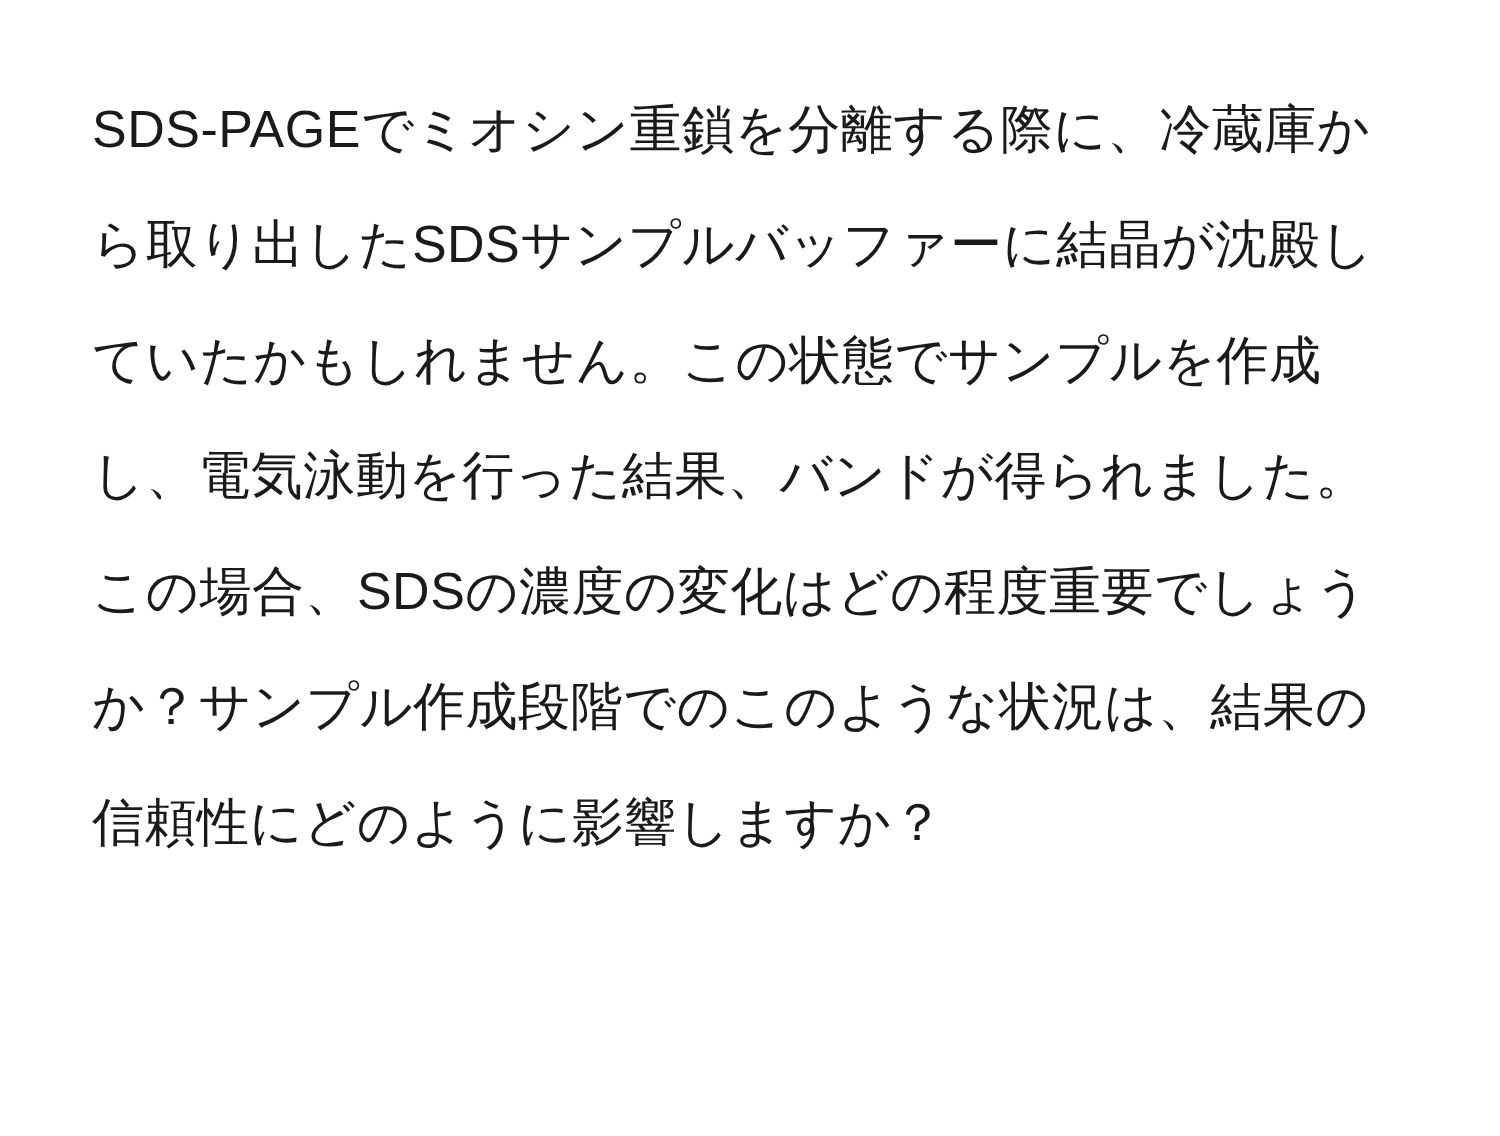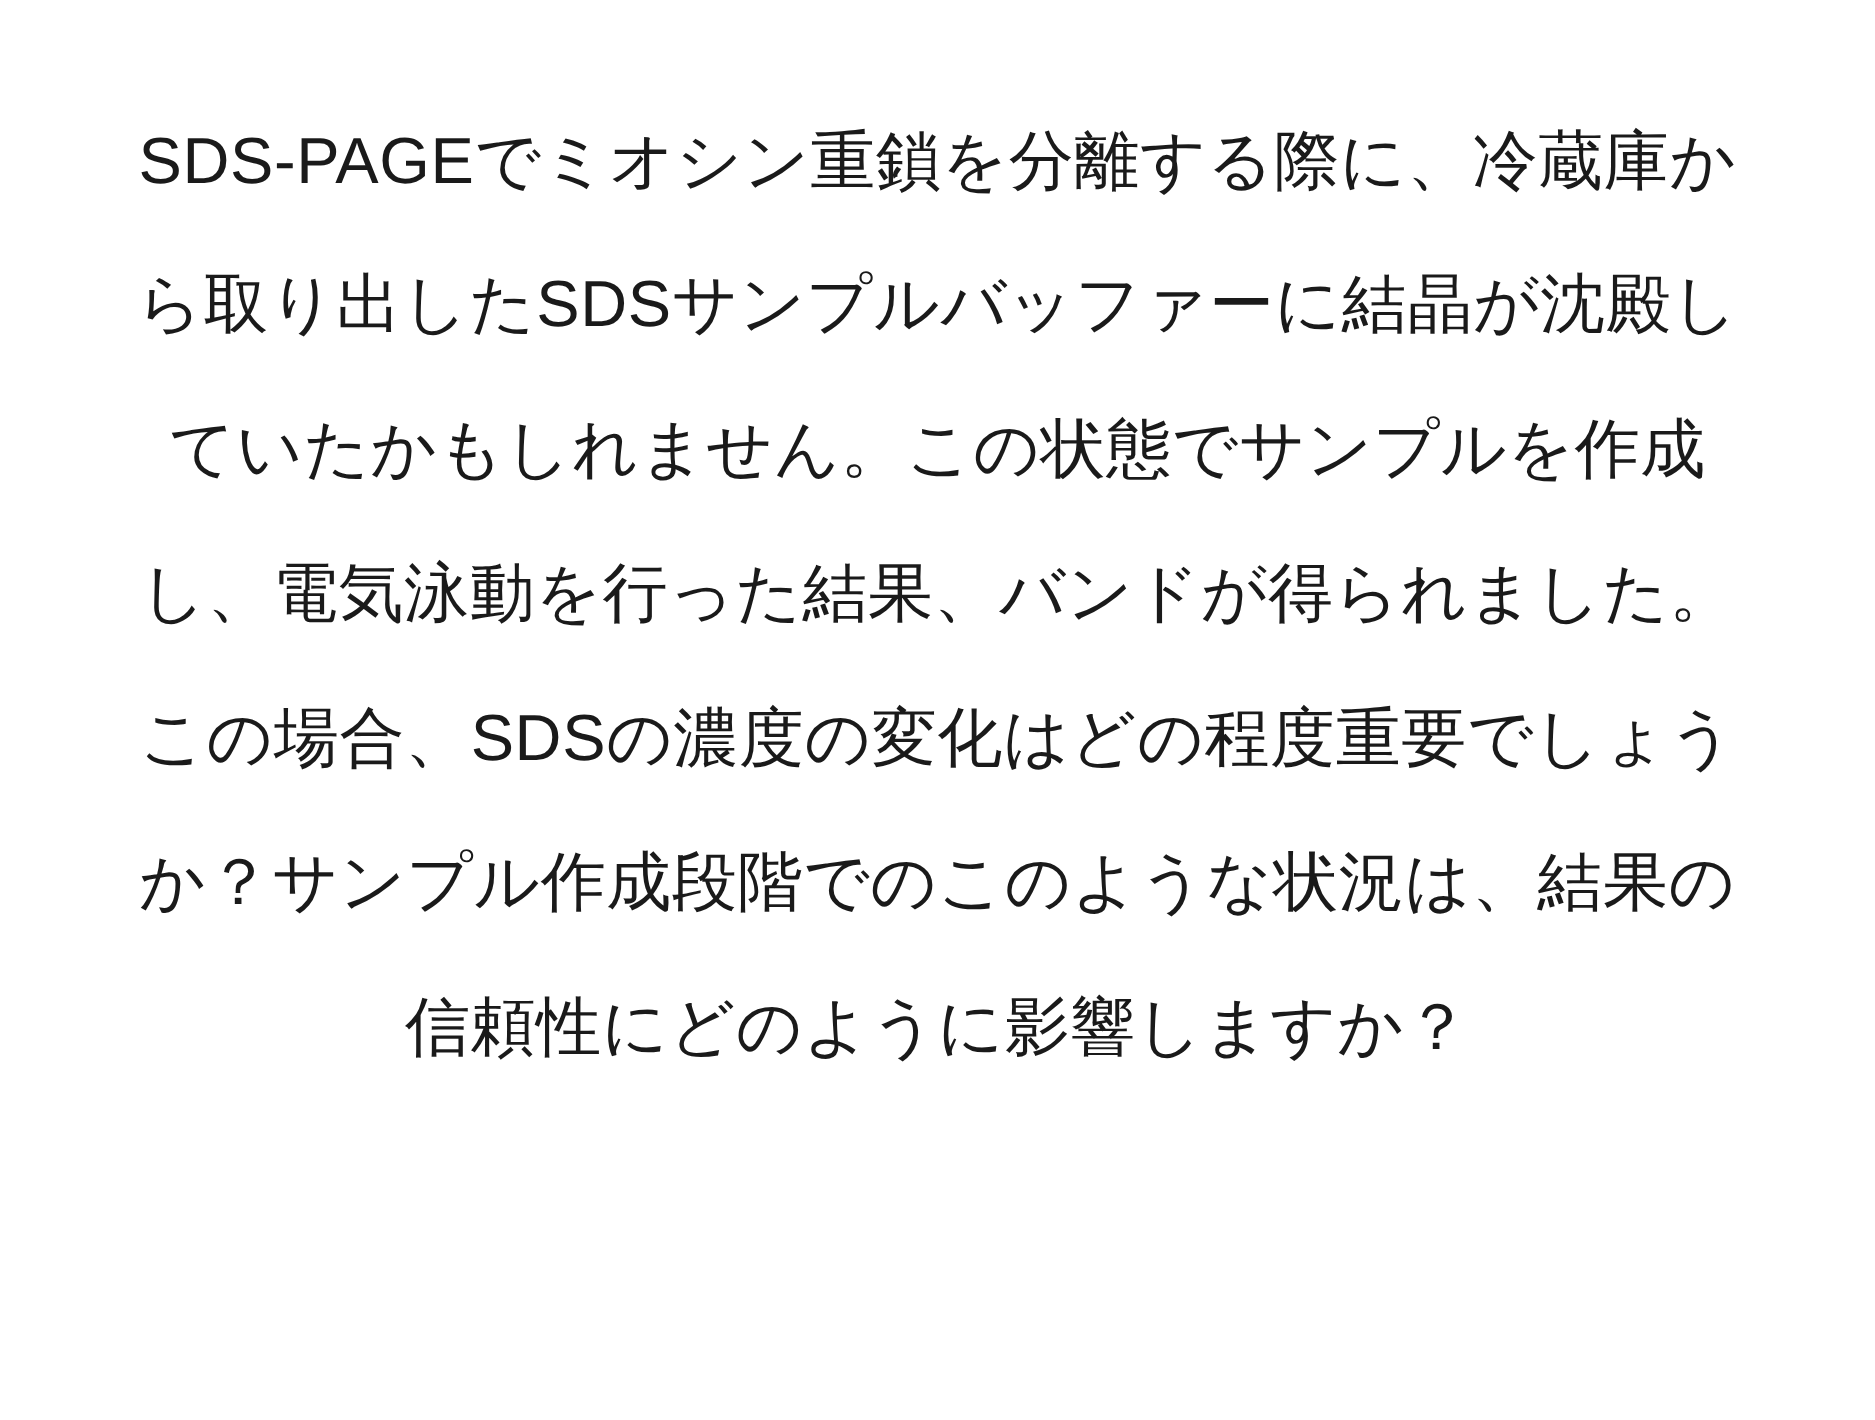--- a/index.html
+++ b/index.html
@@ -13,21 +13,21 @@
       background: #ffffff;
       font-family: -apple-system, BlinkMacSystemFont, "Helvetica Neue", "Hiragino Sans", "Hiragino Kaku Gothic ProN", "Yu Gothic", Meiryo, sans-serif;
       padding: 72px 92px;
     }
     .paragraph {
       font-size: 52px;
       line-height: 2.22;
       color: #1a1a1a;
       font-weight: 400;
       letter-spacing: 0.5px;
-      text-align: center;
+      text-align: left;
       word-break: normal;
       overflow-wrap: break-word;
     }
   </style>
 </head>
 <body>
 
 <p class="paragraph">SDS-PAGEでミオシン重鎖を分離する際に、冷蔵庫から取り出したSDSサンプルバッファーに結晶が沈殿していたかもしれません。この状態でサンプルを作成し、電気泳動を行った結果、バンドが得られました。この場合、SDSの濃度の変化はどの程度重要でしょうか？サンプル作成段階でのこのような状況は、結果の信頼性にどのように影響しますか？</p>
 
 </body></html>

